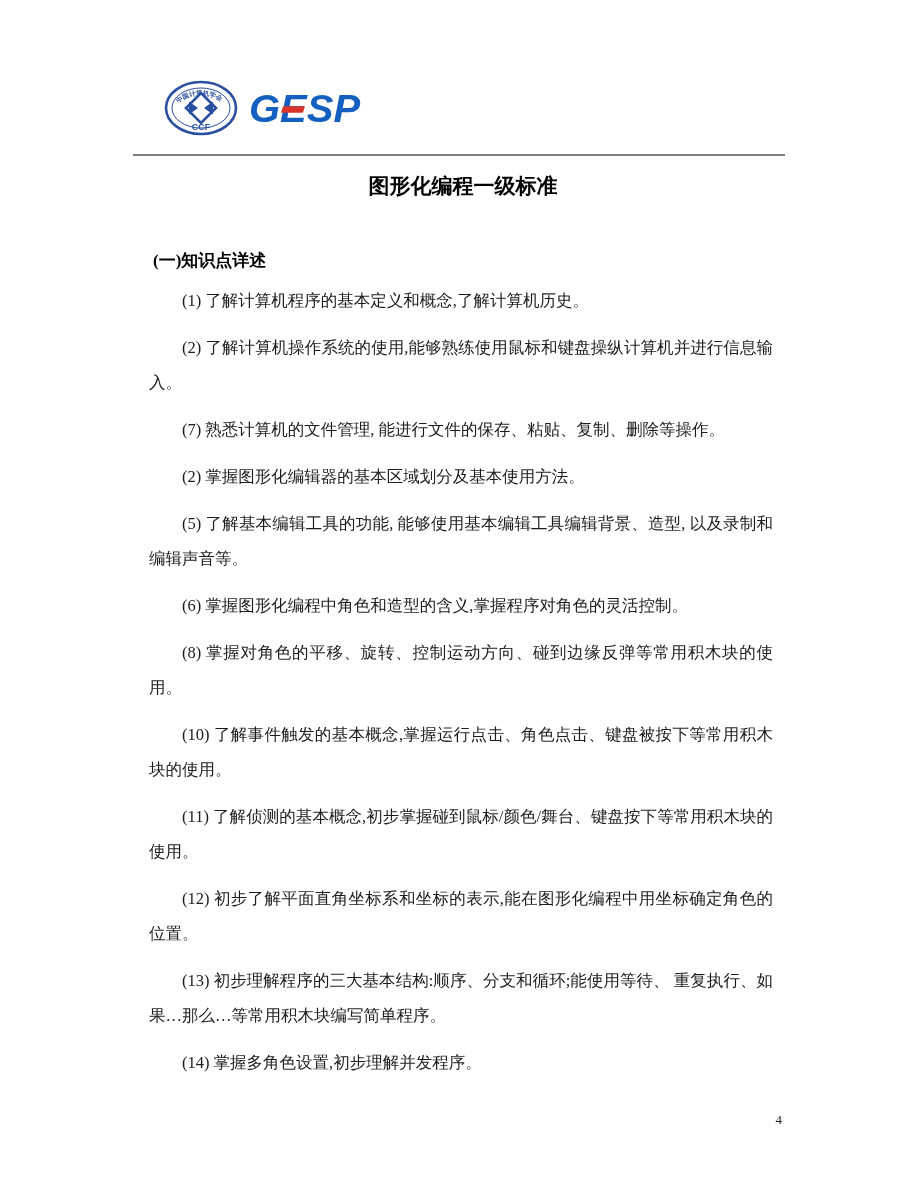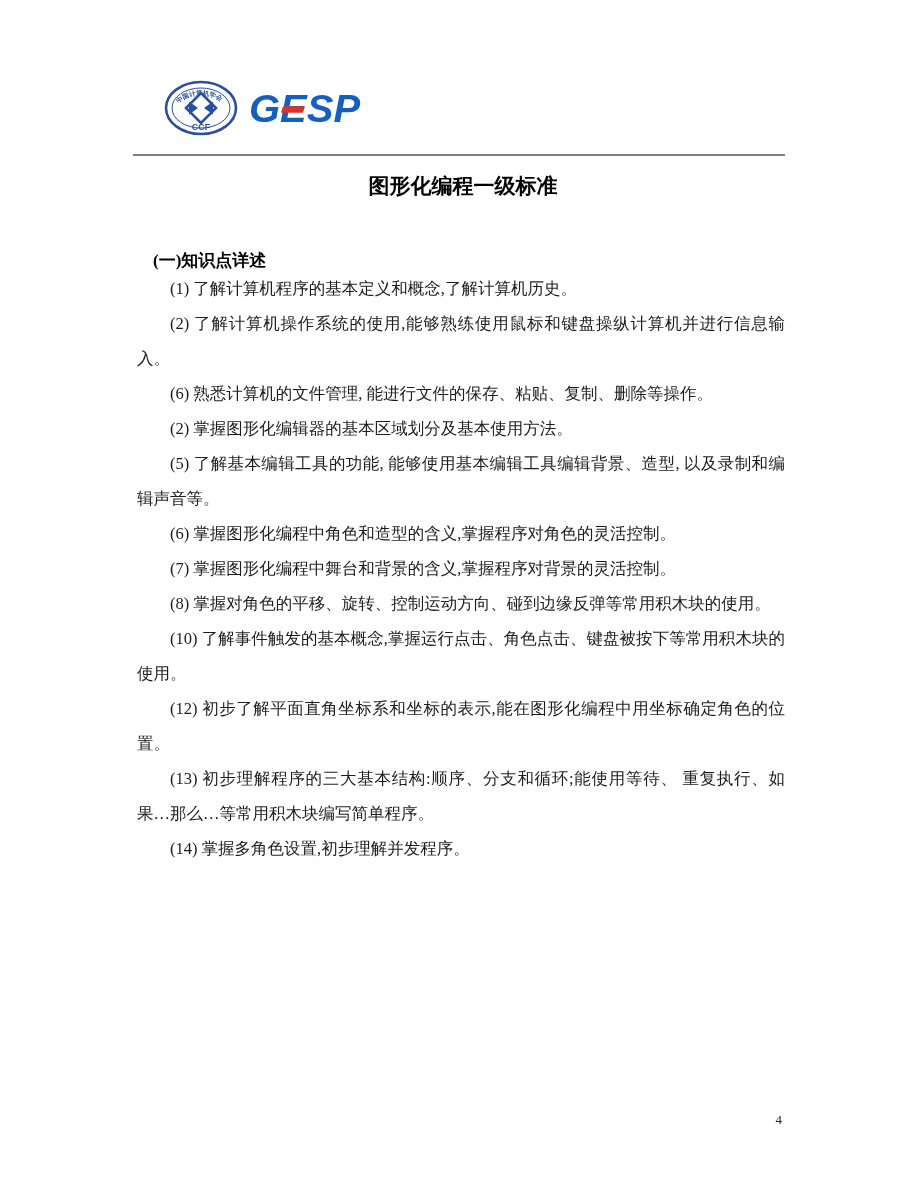--- a/index.html
+++ b/index.html
@@ -54,21 +54,21 @@
   }
   
   .content{
     position:absolute;left:137px;top:271px;
     width:648px;
     font-size:16.5px;
     line-height:35px;
     text-align:justify;
   }
   .content p{
-    margin:0;
+    margin:12px;
     text-indent:2em;
   }
   
   .page-number{
     position:absolute;right:136px;top:1112px;
     font-size:13px;color:#222;
   }
 </style>
 </head>
 <body>
@@ -98,27 +98,27 @@
 
   <div class="header-rule"></div>
 
   <h1 class="doc-title">图形化编程一级标准</h1>
 
   <h2 class="section-heading">(一)知识点详述</h2>
 
   <div class="content">
     <p>(1) 了解计算机程序的基本定义和概念,了解计算机历史。</p>
     <p>(2) 了解计算机操作系统的使用,能够熟练使用鼠标和键盘操纵计算机并进行信息输入。</p>
-    <p>(6) 熟悉计算机的文件管理, 能进行文件的保存、粘贴、复制、删除等操作。</p>
+    <p>(7) 熟悉计算机的文件管理, 能进行文件的保存、粘贴、复制、删除等操作。</p>
     <p>(2) 掌握图形化编辑器的基本区域划分及基本使用方法。</p>
     <p>(5) 了解基本编辑工具的功能, 能够使用基本编辑工具编辑背景、造型, 以及录制和编辑声音等。</p>
     <p>(6) 掌握图形化编程中角色和造型的含义,掌握程序对角色的灵活控制。</p>
-    <p>(7) 掌握图形化编程中舞台和背景的含义,掌握程序对背景的灵活控制。</p>
     <p>(8) 掌握对角色的平移、旋转、控制运动方向、碰到边缘反弹等常用积木块的使用。</p>
     <p>(10) 了解事件触发的基本概念,掌握运行点击、角色点击、键盘被按下等常用积木块的使用。</p>
+    <p>(11) 了解侦测的基本概念,初步掌握碰到鼠标/颜色/舞台、键盘按下等常用积木块的使用。</p>
     <p>(12) 初步了解平面直角坐标系和坐标的表示,能在图形化编程中用坐标确定角色的位置。</p>
     <p>(13) 初步理解程序的三大基本结构:顺序、分支和循环;能使用等待、 重复执行、如果…那么…等常用积木块编写简单程序。</p>
     <p>(14) 掌握多角色设置,初步理解并发程序。</p>
   </div>
 
   <div class="page-number">4</div>
 
 </div>
 
 </body></html>

